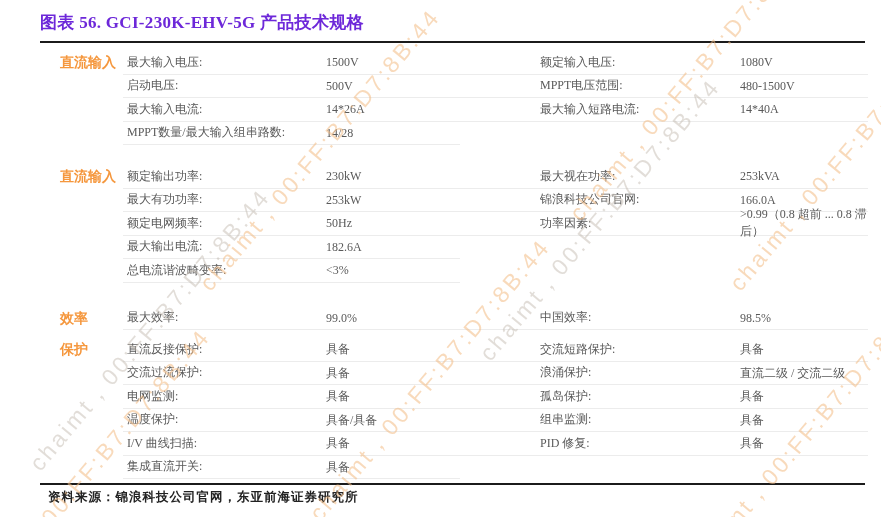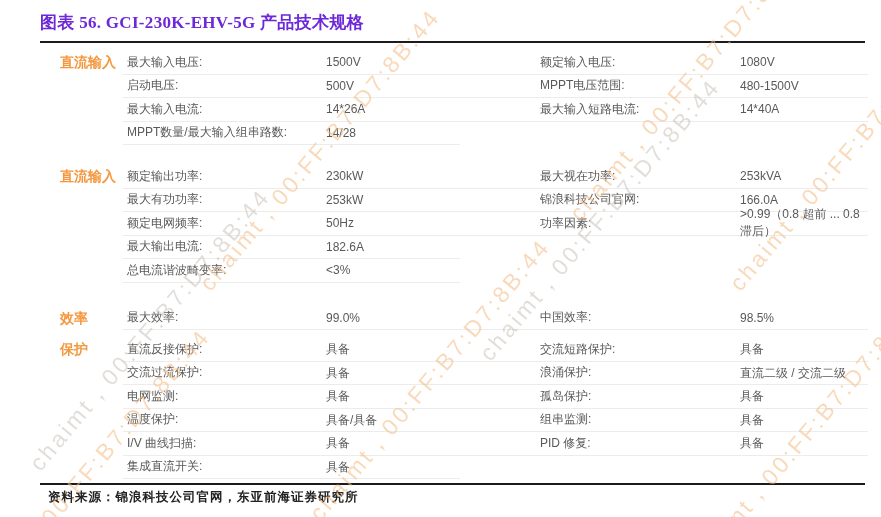--- a/index.html
+++ b/index.html
@@ -44,21 +44,21 @@
     line-height:23.5px;
   }
   .cols { flex:1; display:flex; align-items:flex-start; }
   .col { display:block; }
   .col.left  { width:337px; flex:0 0 337px; }
   .col.right { flex:1; }
   .row {
     position:relative; height:23.5px;
     display:flex; align-items:center;
     border-bottom:1px solid var(--divider);
-    font-size:12px; color:var(--label);
+    font-size:12px; color:var(--label);font-family:Liberation Serif, serif;
   }
   .col.left  .lbl { margin-left:4px;  }
   .col.right .lbl { margin-left:80px; }
   .val { position:absolute; top:50%; transform:translateY(-50%); color:var(--label); }
   .col.left  .val { left:203px; }
   .col.right .val { left:280px; }
   
   .footer-rule {
     position:relative; z-index:2;
     margin:4px 16px 0 40px; border-top:2.5px solid var(--rule); height:0;

